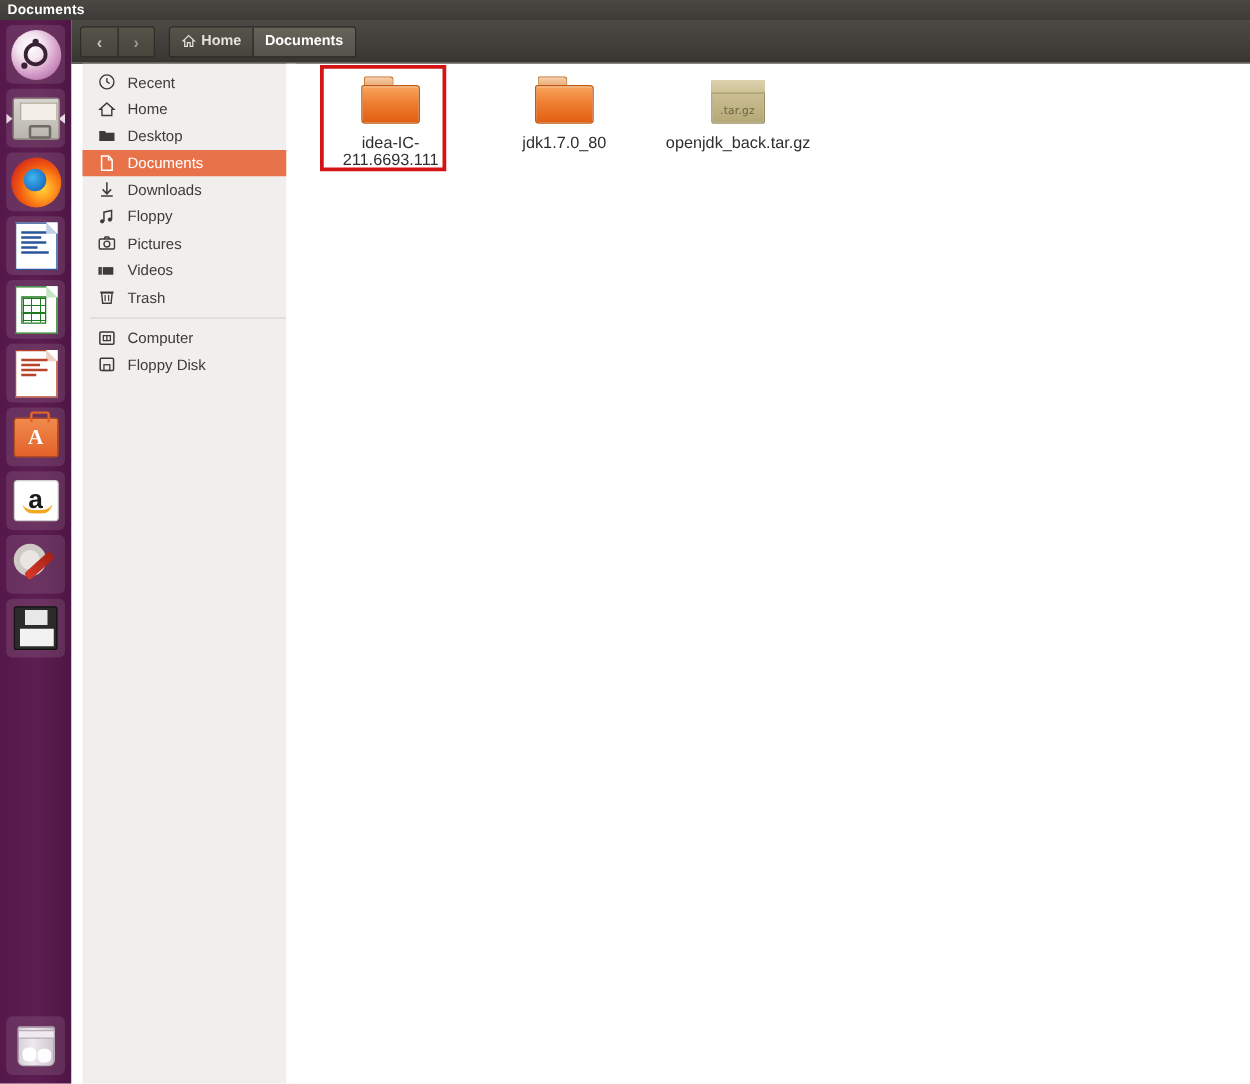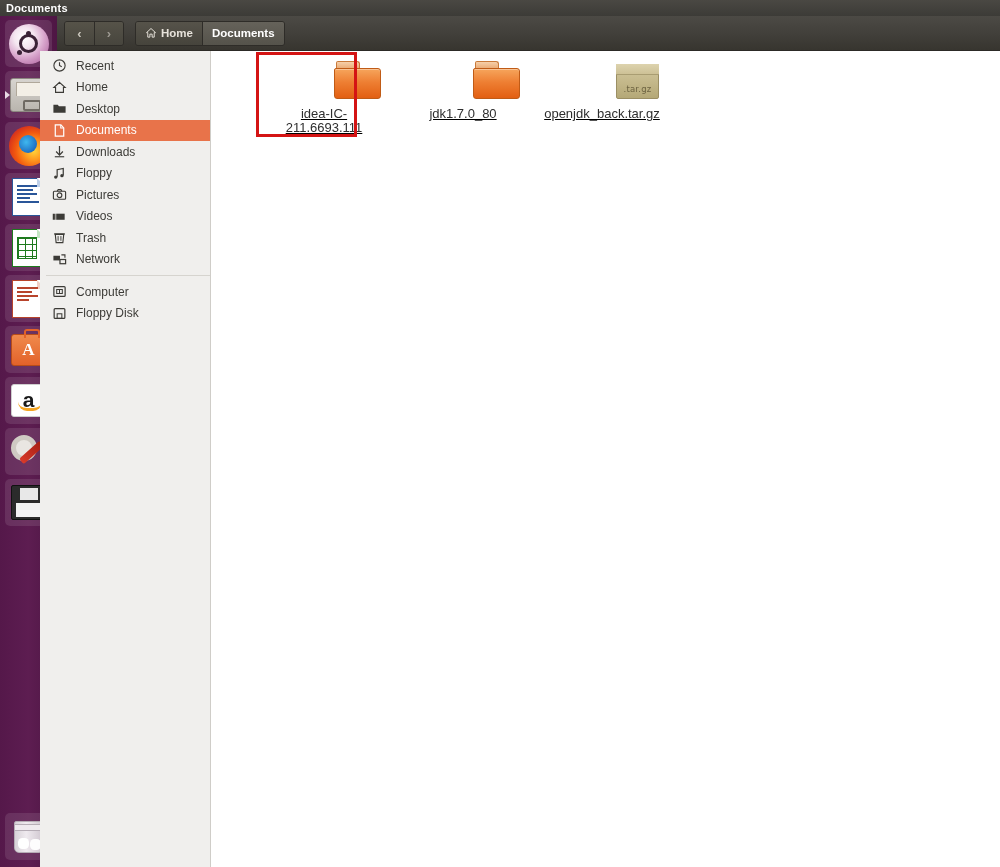--- a/index.html
+++ b/index.html
@@ -194,21 +194,21 @@
   .crumb {
     height: 23px; display:flex; align-items:center; gap:4px;
     padding: 0 9px; font-size: 11.5px; font-weight: bold; color:#e6e2da;
     background: linear-gradient(to bottom, #56534a 0%, #46443c 100%);
   }
   .crumb + .crumb { border-left: 1px solid #2e2c28; }
   .crumb.active { background: linear-gradient(to bottom, #65625a 0%, #55534b 100%); color:#ffffff; }
 
   
   #sidebar {
-    position: absolute; left: 40px; top: 51px; width: 171px; height: 816px;
+    position: absolute; left: 66px; top: 51px; width: 171px; height: 816px;
     background: #f0efed; border-right: 1px solid #cfcdc8;
     padding-top: 4px;
   }
   .side-item {
     display: flex; align-items: center; gap: 9px;
     height: 21.5px; padding-left: 12px; font-size: 12px; color: #3c3b37;
   }
   .side-item.selected { background: #e8734a; color: #ffffff; }
   .side-sep { height: 1px; background: #d6d4cf; margin: 5px 0 5px 6px; }
   .sic { width: 15px; height: 15px; flex: 0 0 15px; position: relative; }
@@ -217,21 +217,21 @@
   .sic svg { display:block; width:15px; height:15px; }
 
   
   #content {
     position: absolute; left: 229px; top: 51px; width: 771px; height: 816px;
     background: #ffffff;
   }
   #icon-grid { position: relative; padding: 4px 0 0 14px; display: flex; }
   .file-item {
     width: 139px; padding-top: 6px; display: flex;
-    flex-direction: column; align-items: flex-end; text-decoration: underline;
+    flex-direction: column; align-items: center;
   }
   .file-label {
     margin-top: 6px; font-size: 13px; color: #2e2e2e;
     text-align: center; line-height: 13.5px; width: 116px; word-wrap: break-word;
   }
 
   .folder { width: 48px; height: 40px; position: relative; }
   .folder .tab {
     position: absolute; left: 2px; top: 0; width: 24px; height: 8px;
     background: linear-gradient(to bottom, #f6cfa9 0%, #e9a972 100%);
@@ -456,30 +456,20 @@
       <span class="sic">
         <svg viewBox="0 0 16 16">
             <path d="M3.5 4.6 H12.5 L11.6 13.4 H4.4 Z" fill="none" stroke="#3c3b37" stroke-width="1.2"></path>
             <path d="M2.3 4.2 H13.7" stroke="#3c3b37" stroke-width="1.4"></path>
             <path d="M6.5 6.5 V11.5 M9.5 6.5 V11.5" stroke="#3c3b37" stroke-width="1"></path>
           </svg>
       </span>
       <span>Trash</span>
     </div>
 
-    <div class="side-item">
-      <span class="sic">
-        <svg viewBox="0 0 16 16">
-            <rect x="1.5" y="4" width="7" height="5" fill="#3c3b37"></rect>
-            <rect x="8.5" y="8" width="6" height="4.5" fill="none" stroke="#3c3b37" stroke-width="1.3"></rect>
-            <path d="M10 3 H13.8 V6" fill="none" stroke="#3c3b37" stroke-width="1.2"></path>
-          </svg>
-      </span>
-      <span>Network</span>
-    </div>
 
     <div class="side-sep"></div>
 
     <div class="side-item">
       <span class="sic">
         <svg viewBox="0 0 16 16">
             <rect x="2" y="2.8" width="12" height="10.4" rx="1" fill="none" stroke="#3c3b37" stroke-width="1.3"></rect>
             <path d="M5 5.8 H11 V10.2 H5 Z M8 5.8 V10.2" fill="none" stroke="#3c3b37" stroke-width="1.1"></path>
           </svg>
       </span>

